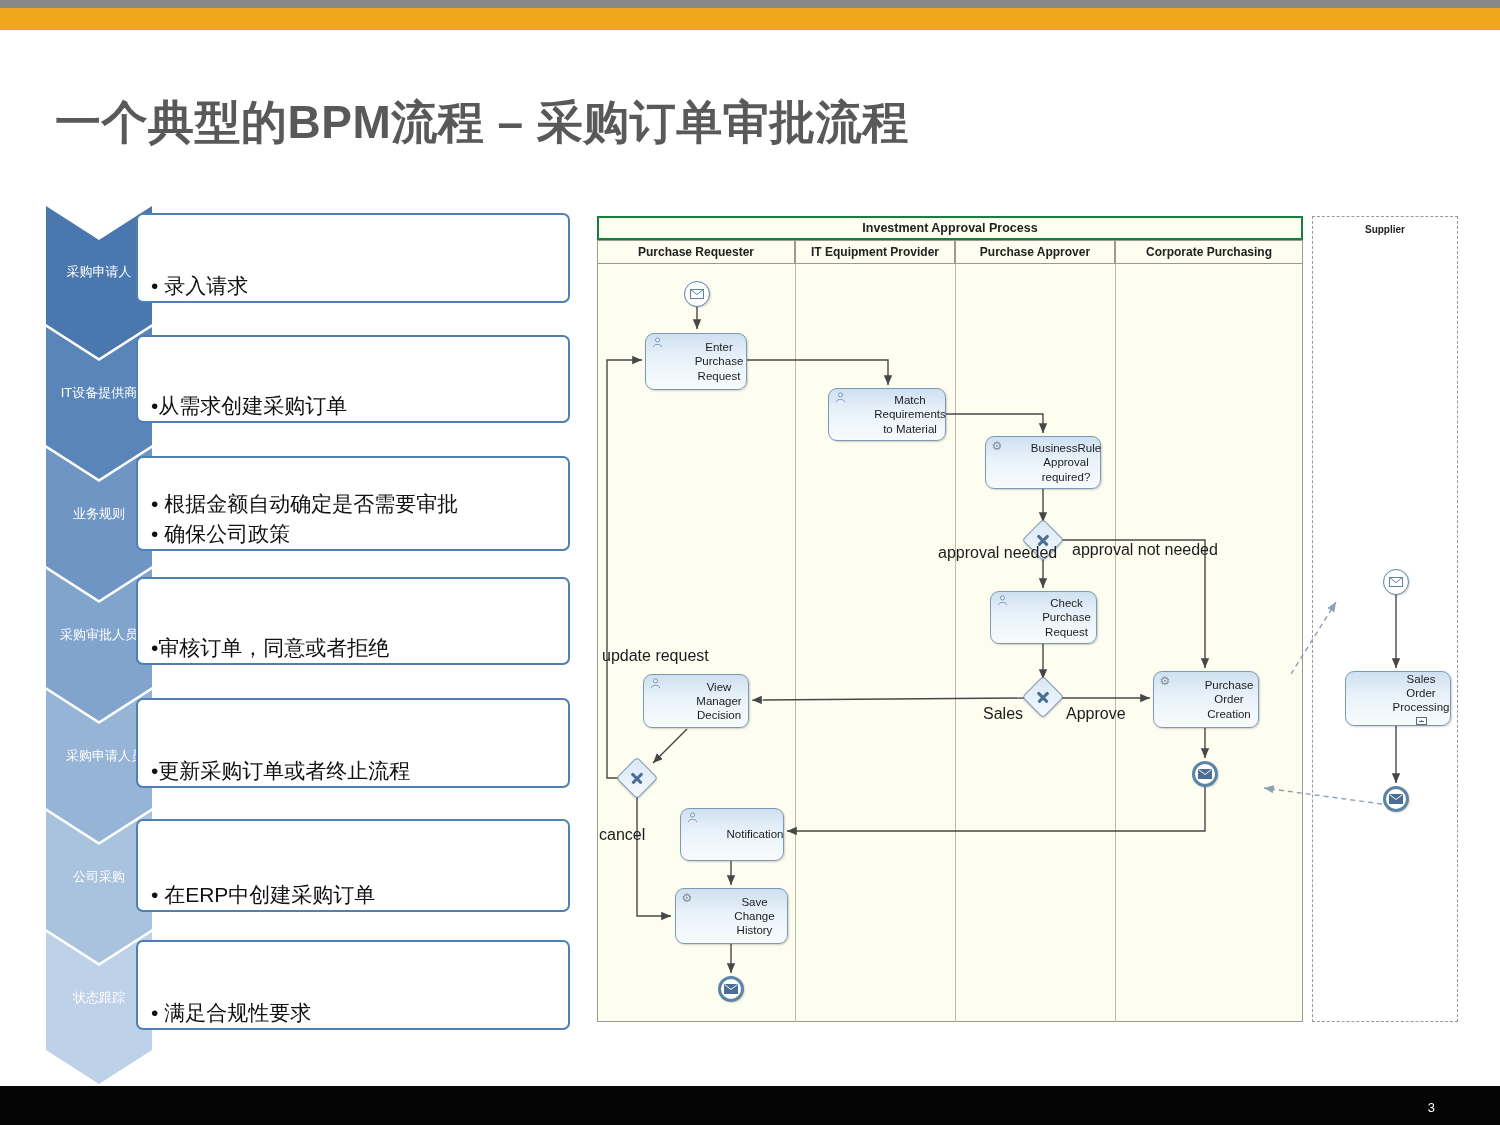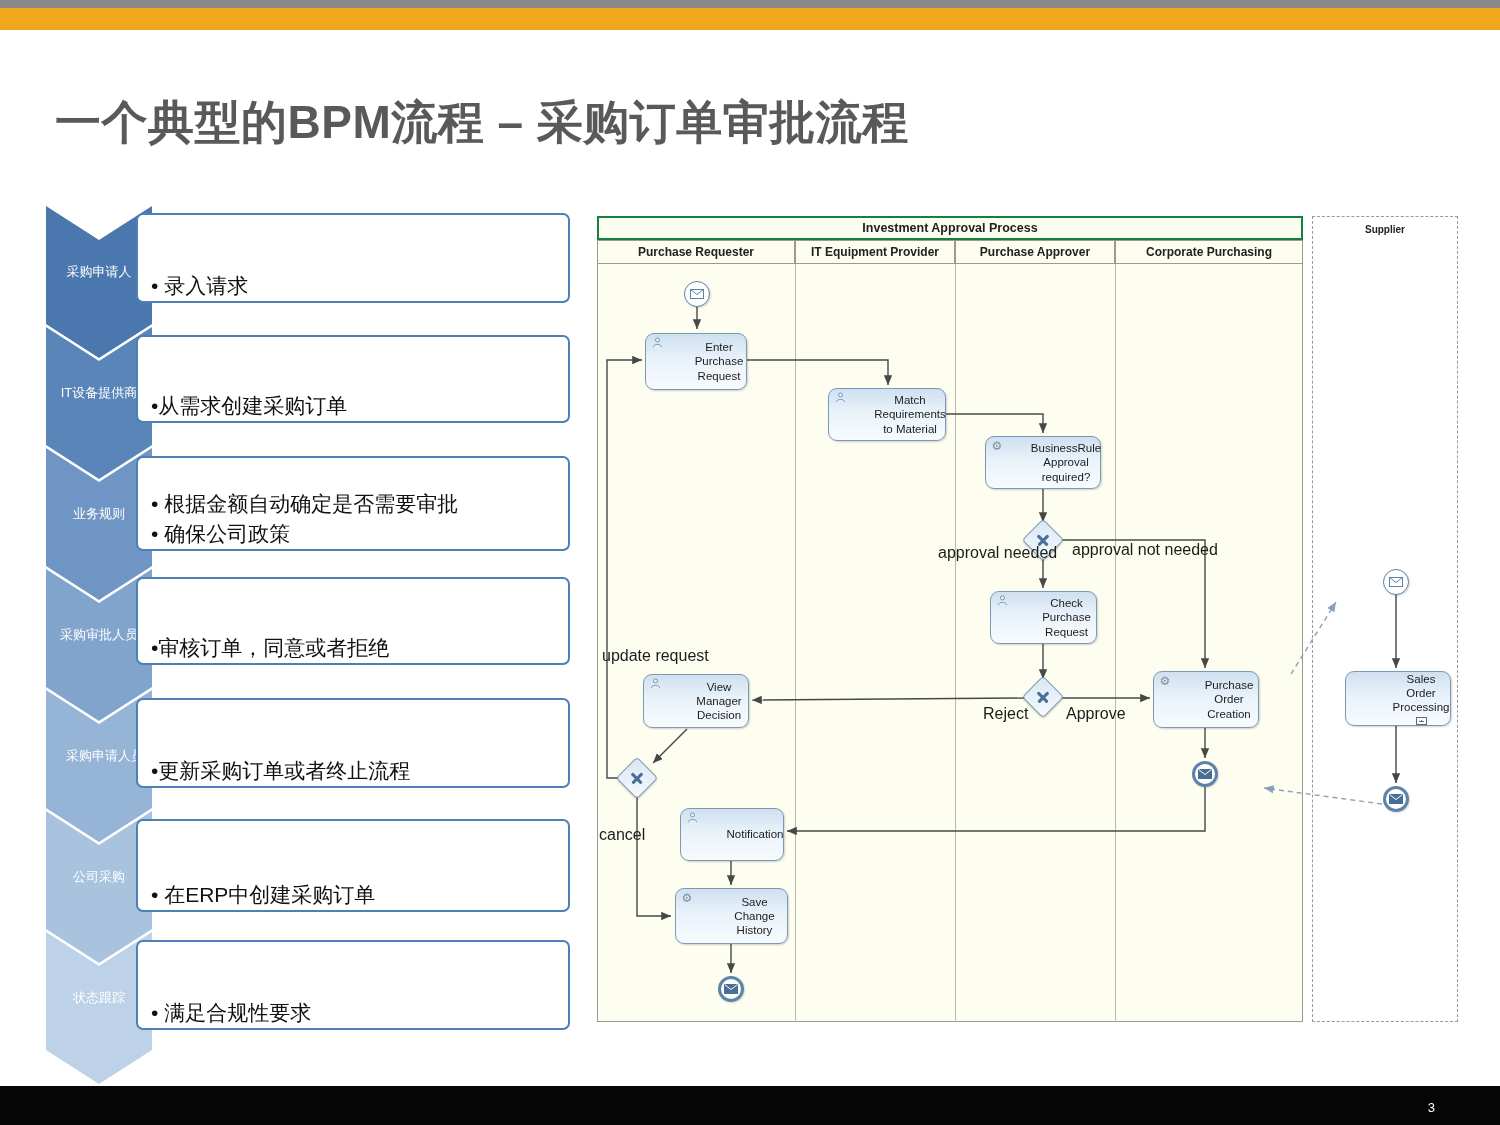--- a/index.html
+++ b/index.html
@@ -258,21 +258,21 @@
 History</span>
   </div>
   <div class="task" style="left:1345px;top:663px;width:106px;height:55px">
     <span class="task-label">Sales Order
 Processing</span>
     <span class="plus-box"></span>
   </div>
 
   <span class="flow-label" style="left:1072px;top:533px">approval not needed</span>
   <span class="flow-label" style="left:938px;top:536px">approval needed</span>
-  <span class="flow-label" style="left:983px;top:697px">Reject</span>
+  <span class="flow-label" style="left:983px;top:697px">Sales</span>
   <span class="flow-label" style="left:1066px;top:697px">Approve</span>
   <span class="flow-label" style="left:602px;top:639px">update request</span>
   <span class="flow-label" style="left:599px;top:818px">cancel</span>
 
   <div class="footer-bar">
     <span class="page-num">3</span>
   </div>
 
 </div>
 

